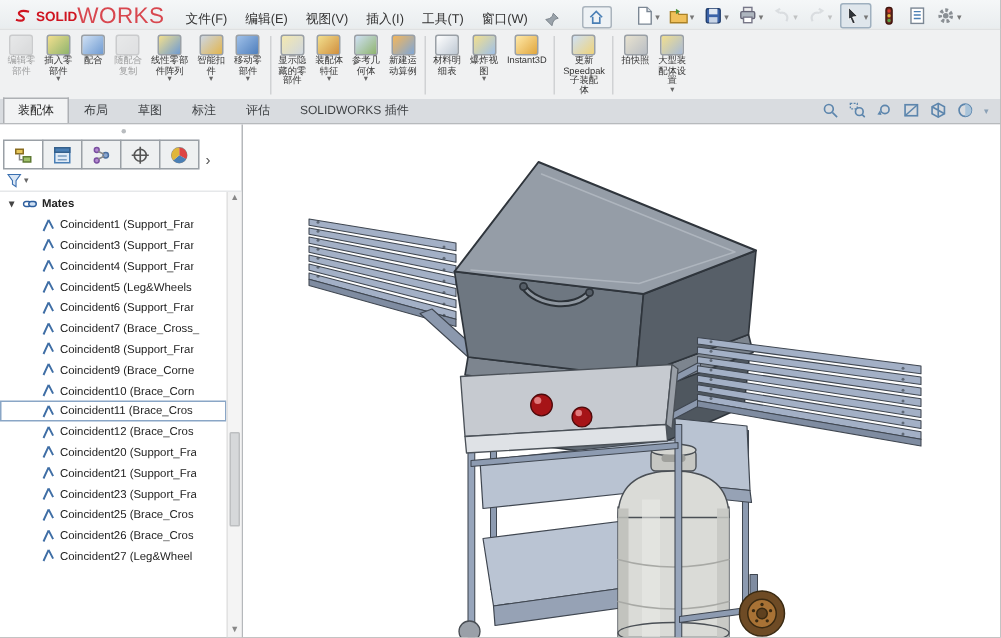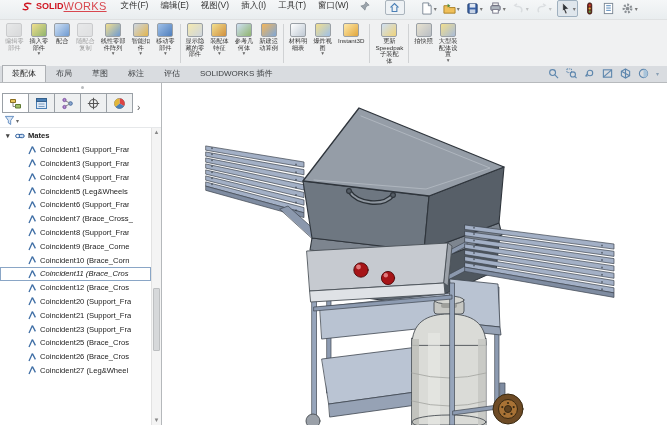--- a/index.html
+++ b/index.html
@@ -1,26 +1,26 @@
 <!DOCTYPE html>
 <html><head>
 <meta charset="utf-8">
 <style>
   html,body{margin:0;padding:0;background:#888;}
   *{box-sizing:border-box;}
   .app{width:667px;height:425px;position:relative;overflow:hidden;background:#fff;
        font-family:"Liberation Sans",sans-serif;color:#333;}
 
   
-  .menubar{height:19px;background:linear-gradient(#f5f7f8,#e9edef);display:flex;align-items:flex-start;
-           padding:0 20px;font-size:8.5px;color:#333;}
+  .menubar{height:19px;background:linear-gradient(#f5f7f8,#e9edef);display:flex;align-items:flex-end;
+           padding:0 8px;font-size:8.5px;color:#333;}
   .logo{display:flex;align-items:center;margin-right:8px;}
   .logo svg{width:14px;height:11px;margin-right:2px;}
   .logo-solid{color:#cf1420;font-weight:bold;font-size:9px;}
-  .logo-works{color:#d8474f;font-size:11px;letter-spacing:.3px;text-decoration:underline;}
+  .logo-works{color:#d8474f;font-size:15px;letter-spacing:.3px;}
   .menu-item{padding:2px 6px;cursor:default;}
   .pinicn svg{width:10px;height:10px;}
   .homebtn{margin-left:14px;border:1px solid #aab4bd;background:#eef2f5;border-radius:2px;
            width:20px;height:15px;display:flex;align-items:center;justify-content:center;}
   .homebtn svg{width:11px;height:11px;}
   .quickbar{display:flex;align-items:center;margin-left:10px;}
   .qitem{display:inline-flex;align-items:center;margin-left:4px;padding:1px;}
   .qicn svg{width:13px;height:13px;display:block;}
   .qcaret{font-size:6px;color:#777;margin-left:1px;}
   .qactive{background:#dfe6ec;border:1px solid #9fb0bf;border-radius:2px;}
@@ -77,21 +77,21 @@
   .poverflow{margin-left:5px;font-size:10px;color:#555;line-height:10px;}
   .pfilter{height:15px;border-bottom:1px solid #e6e8ea;display:flex;align-items:center;padding:0 4px;}
   .pfilter svg{width:11px;height:11px;}
   .fcaret{font-size:6px;color:#666;margin-left:1px;}
   .tree{flex:1;overflow:hidden;padding:1px 10px 0 0;font-size:7.6px;color:#1c1c1c;position:relative;}
   .trow{display:flex;align-items:center;height:13.8px;padding-left:27px;white-space:nowrap;overflow:hidden;}
   .trow-root{padding-left:6px;font-weight:bold;color:#222;}
   .texp{width:9px;font-size:7px;color:#444;}
   .mic{display:inline-flex;margin-right:3px;}
   .mic svg{width:10px;height:10px;}
-  .tsel{outline:1px solid #8aa6c6;outline-offset:-1px;font-style:italic;}
+  .tsel{outline:1px solid #8aa6c6;outline-offset:-1px;}
   .tlab{overflow:hidden;}
   .scroll{position:absolute;right:0;top:45px;bottom:0;width:10px;background:#f4f4f4;border-left:1px solid #e2e2e2;}
   .sarr{position:absolute;left:0;right:0;text-align:center;font-size:6px;color:#888;line-height:9px;}
   .sarr-up{top:0;} .sarr-dn{bottom:0;}
   .sthumb{position:absolute;left:1px;right:1px;top:54%;height:21%;background:#d6d8da;border:1px solid #bdbfc1;border-radius:1px;}
 
   .viewport{flex:1;background:#ffffff;position:relative;overflow:hidden;}
   #model{position:absolute;left:0;top:0;}
 </style>
 </head>

